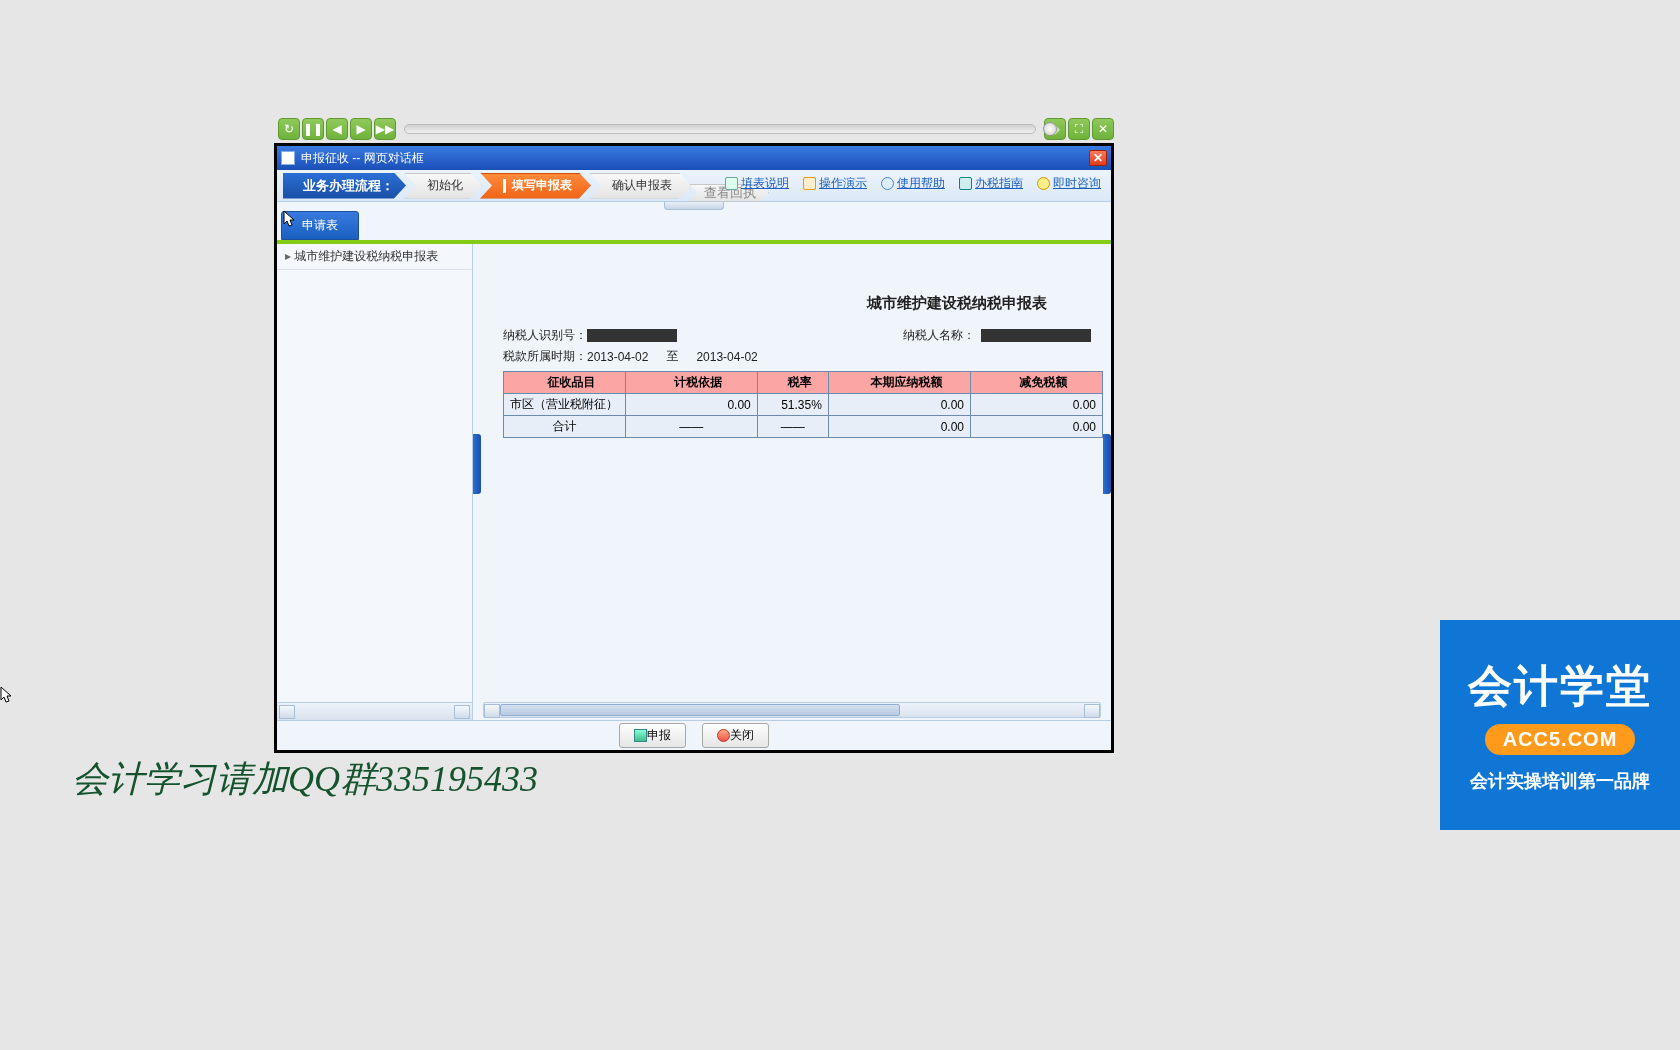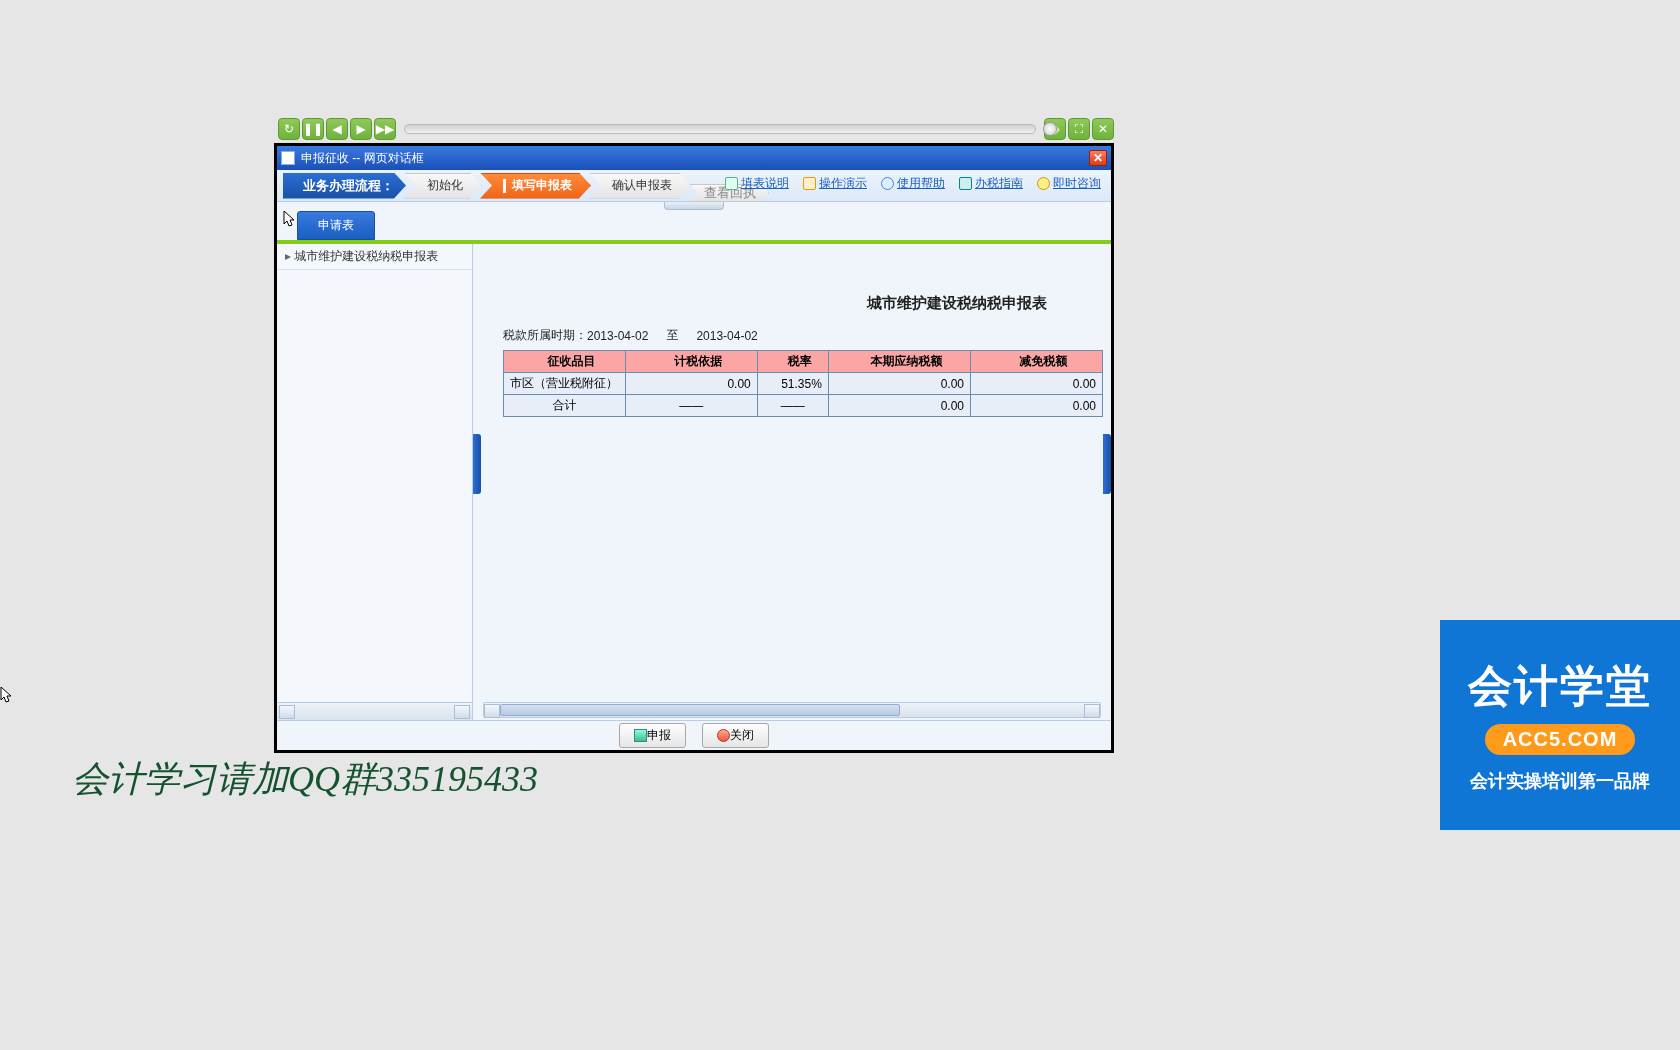--- a/index.html
+++ b/index.html
@@ -103,21 +103,21 @@
 .hicn.ylw{border-color:#c90;background:#fe8;border-radius:50%;}
 .main-area {
   flex: 1; display: flex; flex-direction: column; background: #f0f5fb;
   position: relative;
 }
 .splitter-handle{
   position:absolute; top:0; left:50%; transform:translateX(-50%);
   width:60px; height:8px; background:linear-gradient(#e8eef6,#c8d6e6);
   border:1px solid #a8bed8; border-top:none; border-radius:0 0 4px 4px; z-index:2;
 }
-.tabstrip { height: 26px; display:flex; align-items:flex-end; padding-left:20px; margin-top:12px;}
+.tabstrip { height: 26px; display:flex; align-items:flex-end; padding-left:4px; margin-top:12px;}
 .tab {
   padding: 5px 20px; background: linear-gradient(#3a7ae0,#1a5fc0);
   color: #fff; font-size: 12px; border-radius: 3px 3px 0 0;
   border: 1px solid #1a4f9a;
 }
 .content {
   flex:1; display:flex; border-top:4px solid #84cc16;
   background: #f0f5fb;
 }
 .side-section{
@@ -285,20 +285,27 @@
         <div class="sidepanel">
           <div class="side-item">城市维护建设税纳税申报表</div>
         </div>
         <div class="side-hscroll"></div>
       </div>
       <div class="formpane">
         <div class="vslider"></div>
         <div class="vslider right"></div>
         <div class="form-inner">
           <div class="form-title">城市维护建设税纳税申报表</div>
+          <div class="info-row">
+            <span class="lab">纳税人识别号：</span>
+            <span class="redact"></span>
+            <span class="gap"></span>
+            <span class="lab">纳税人名称：</span>
+            <span class="redact w2"></span>
+          </div>
           <div class="info-row">
             <span class="lab">税款所属时期：</span>
             <span>2013-04-02</span>
             <span style="margin:0 18px">至</span>
             <span>2013-04-02</span>
           </div>
           <table class="data">
             <tbody>
                 <tr>
               <th style="width:120px">征收品目</th>

